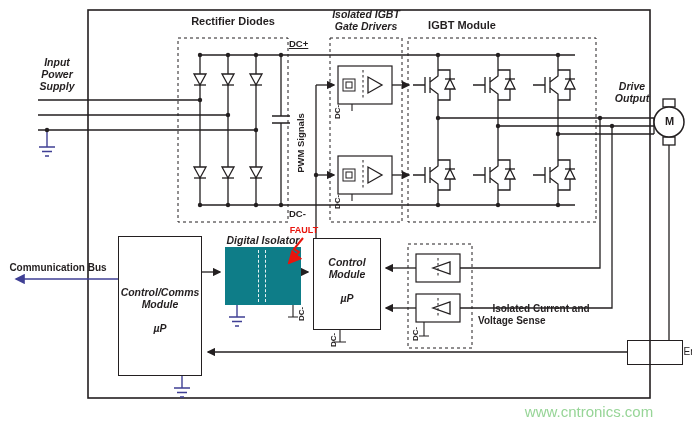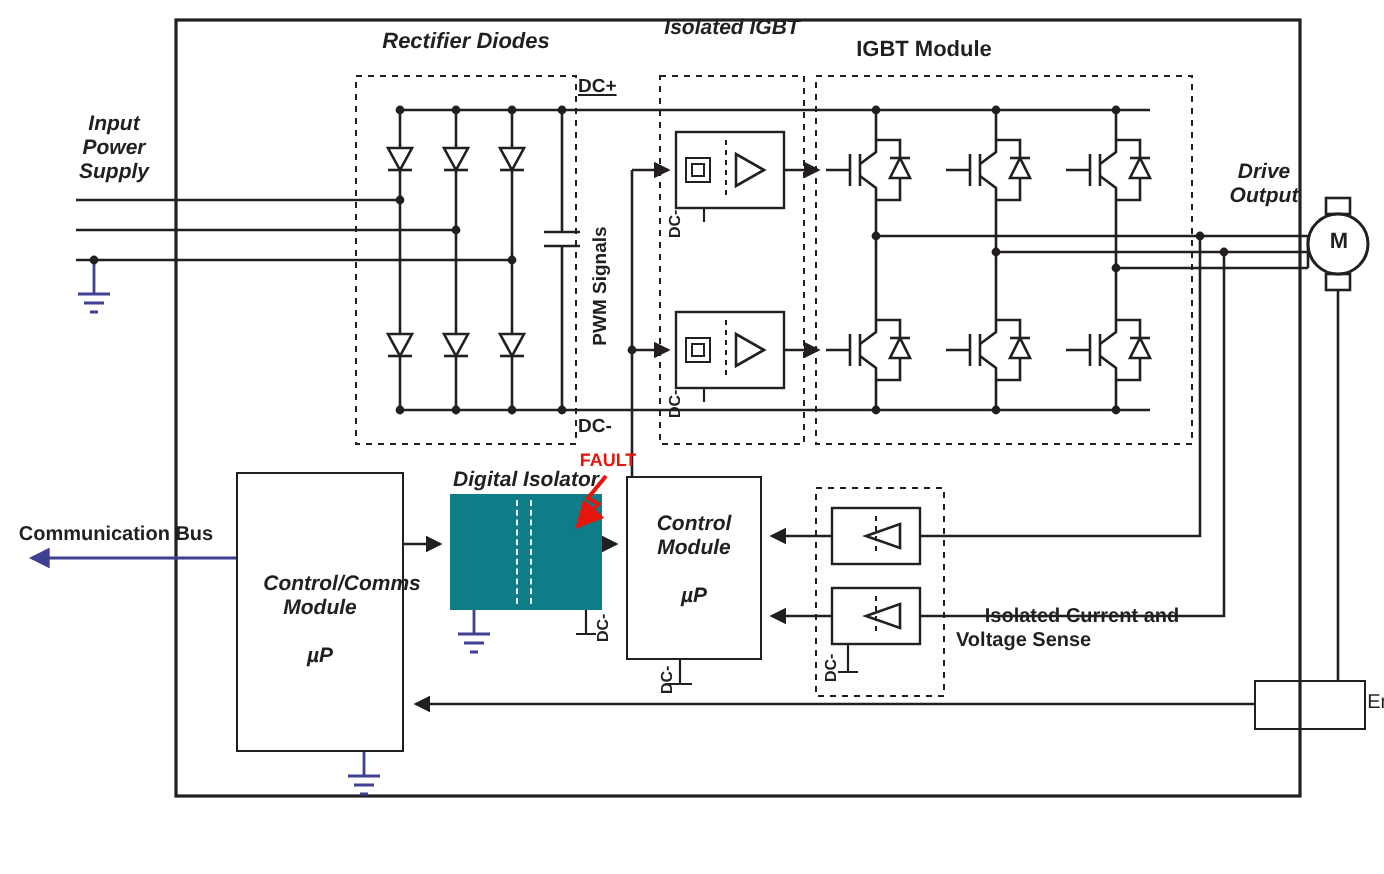--- a/index.html
+++ b/index.html
@@ -202,22 +202,23 @@
           <circle cx="612" cy="126" r="2.2"></circle>
         <circle cx="316" cy="175" r="2.2"></circle>
       </g>
     </g>
   </svg>
 
   <div class="lbl b c f105" style="left:30px;top:56px;width:54px;">Input</div>
   <div class="lbl b c f105" style="left:30px;top:68px;width:54px;">Power</div>
   <div class="lbl b c f105" style="left:30px;top:80px;width:54px;">Supply</div>
 
-  <div class="lbl b c f11" style="left:168px;top:15px;width:130px;font-style:italic;">Rectifier Diodes</div>
+  <div class="lbl b c f11" style="left:168px;top:15px;width:130px;">Rectifier Diodes</div>
   <div class="lbl b c f105" style="left:314px;top:8px;width:104px;">Isolated IGBT</div>
+  <div class="lbl b c f105" style="left:314px;top:20px;width:104px;">Gate Drivers</div>
   <div class="lbl b c f11" style="left:406px;top:19px;width:112px;">IGBT Module</div>
 
   <div class="lbl b f95" style="left:289px;top:39px;width:28px;text-decoration:underline;">DC+</div>
   <div class="lbl b f95" style="left:289px;top:209px;width:28px;">DC-</div>
   <div class="lbl b c f95 rot" style="left:296px;top:181px;width:76px;">PWM Signals</div>
 
   <div class="lbl b f8 rot" style="left:333px;top:119px;width:18px;">DC-</div>
   <div class="lbl b f8 rot" style="left:333px;top:209px;width:18px;">DC-</div>
 
   <div class="lbl b c f105" style="left:606px;top:80px;width:52px;">Drive</div>
@@ -226,27 +227,28 @@
 
   <div class="lbl b c f105" style="left:216px;top:234px;width:94px;">Digital Isolator</div>
   <div class="lbl b c f9 red" style="left:283px;top:225px;width:42px;">FAULT</div>
   <div class="lbl b f8 rot" style="left:297px;top:321px;width:18px;">DC-</div>
 
   <div class="lbl b c f105" style="left:313px;top:256px;width:68px;">Control</div>
   <div class="lbl b c f105" style="left:313px;top:268px;width:68px;">Module</div>
   <div class="lbl b c f105" style="left:313px;top:292px;width:68px;">µP</div>
   <div class="lbl b f8 rot" style="left:329px;top:347px;width:18px;">DC-</div>
 
-  <div class="lbl b c f105" style="left:118px;top:286px;width:84px;margin-left:11px;">Control/Comms</div>
+  <div class="lbl b c f105" style="left:118px;top:286px;width:84px;">Control/Comms</div>
   <div class="lbl b c f105" style="left:118px;top:298px;width:84px;">Module</div>
   <div class="lbl b c f105" style="left:118px;top:322px;width:84px;">µP</div>
 
   <div class="lbl b c f10" style="left:0px;top:262px;width:116px;">Communication Bus</div>
 
   <div class="lbl b f10" style="left:478px;top:303px;width:126px;text-align:center;">Isolated Current and</div>
   <div class="lbl b f10" style="left:478px;top:315px;width:126px;">Voltage Sense</div>
   <div class="lbl b f8 rot" style="left:411px;top:341px;width:18px;">DC-</div>
 
   <div class="lbl c f10" style="left:649px;top:346px;width:64px;margin-left:24px;">Endcoder</div>
 
 
+  <div class="lbl c wm" style="left:500px;top:403px;width:178px;">www.cntronics.com</div>
 
 </div>
 
 </body></html>

